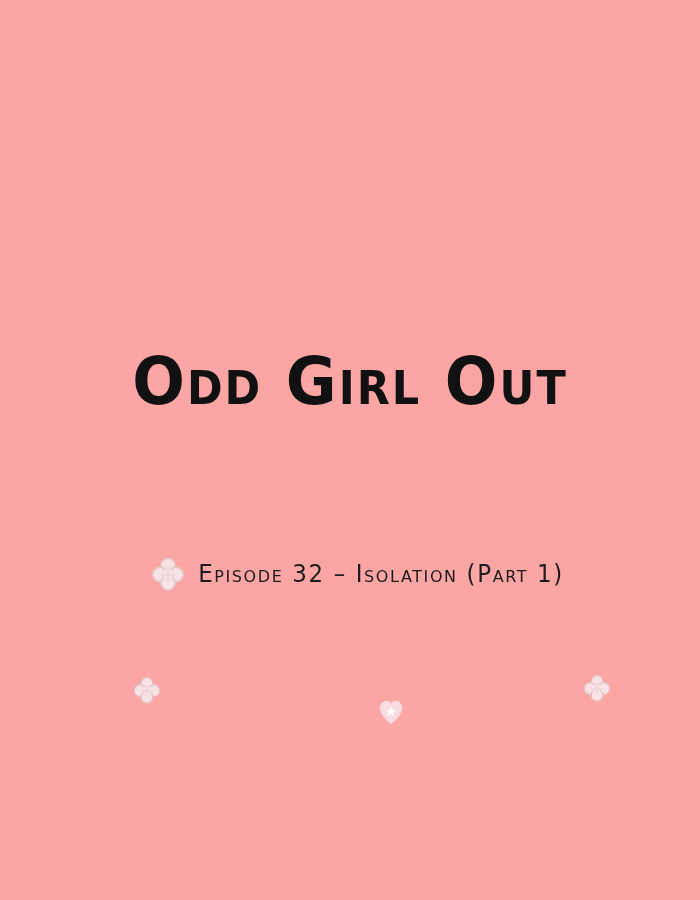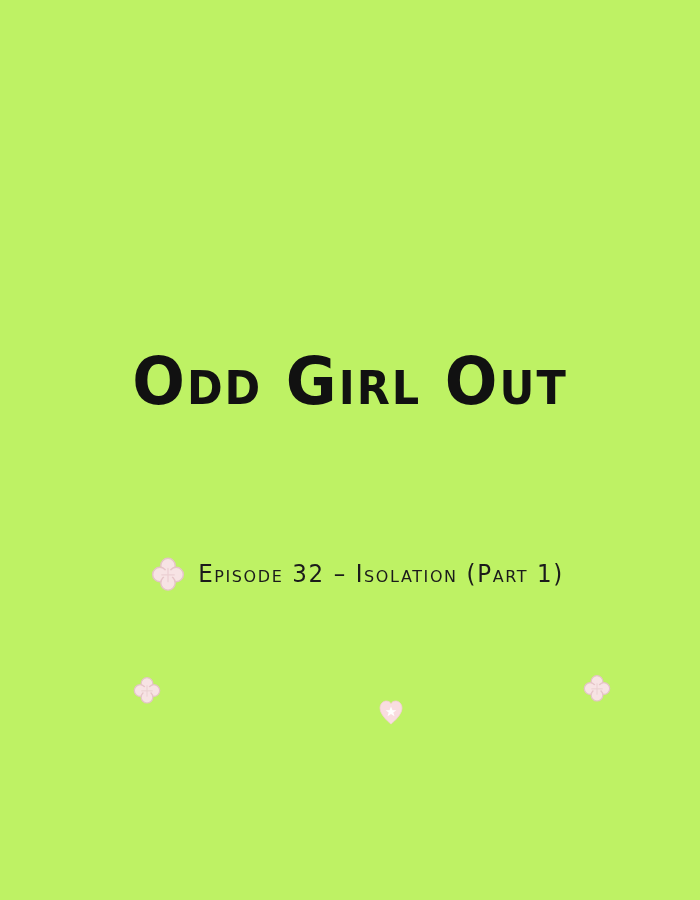--- a/index.html
+++ b/index.html
@@ -12,21 +12,21 @@
     background: #ffffff;
     font-family: "DejaVu Sans", sans-serif;
     overflow: hidden;
     position: relative;
   }
 
   .page {
     position: relative;
     width: 700px;
     height: 900px;
-    background: #bef264;
+    background: #fca5a5;
   }
 
   
   .title-block {
     position: absolute;
     left: 0;
     top: 336px;
     width: 700px;
     height: 100px;
   }

